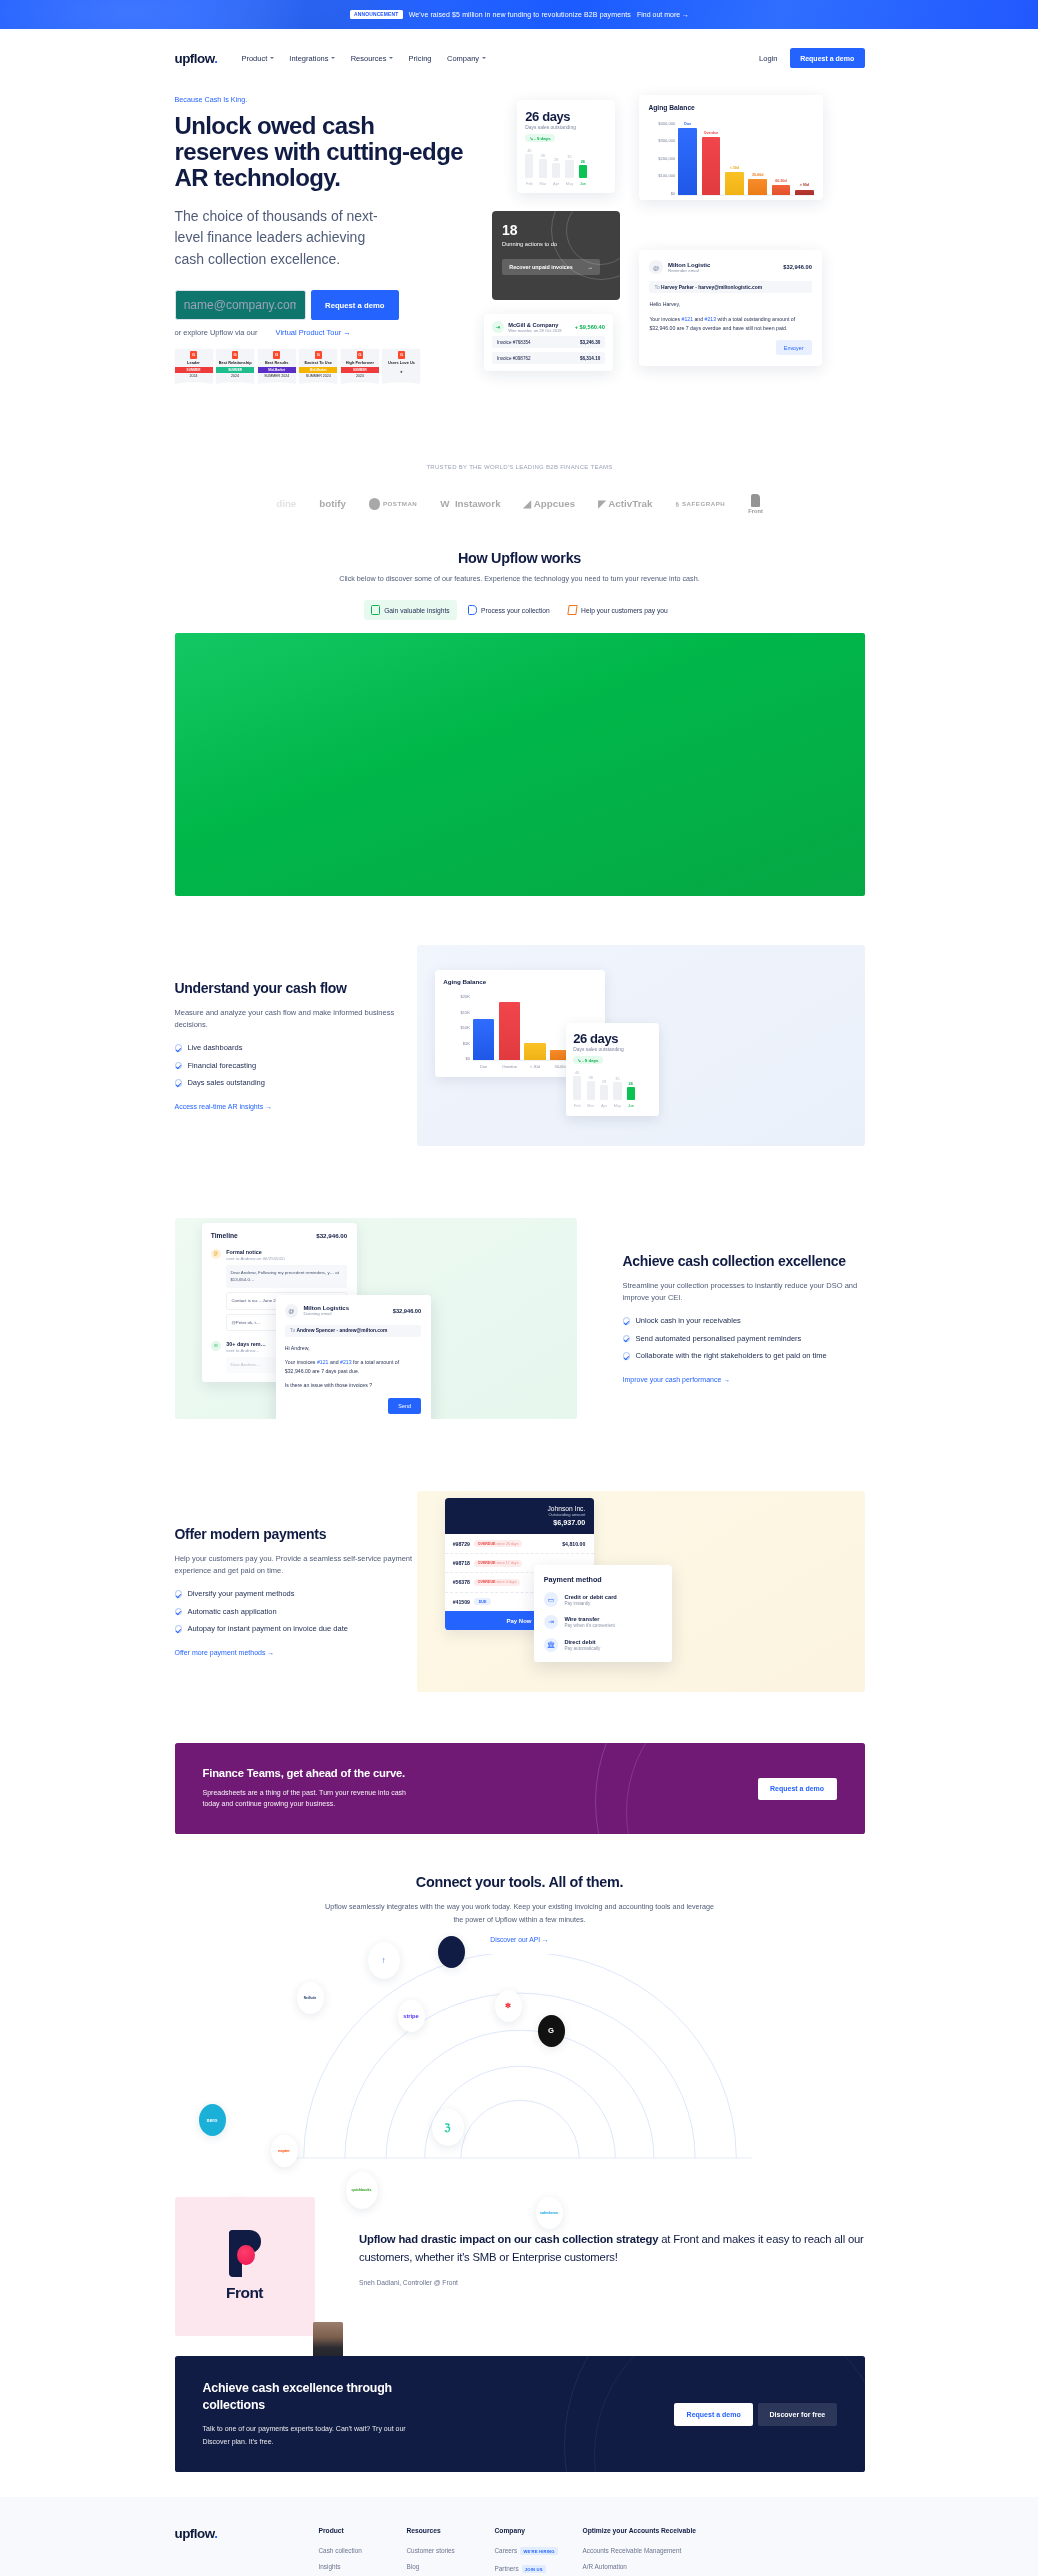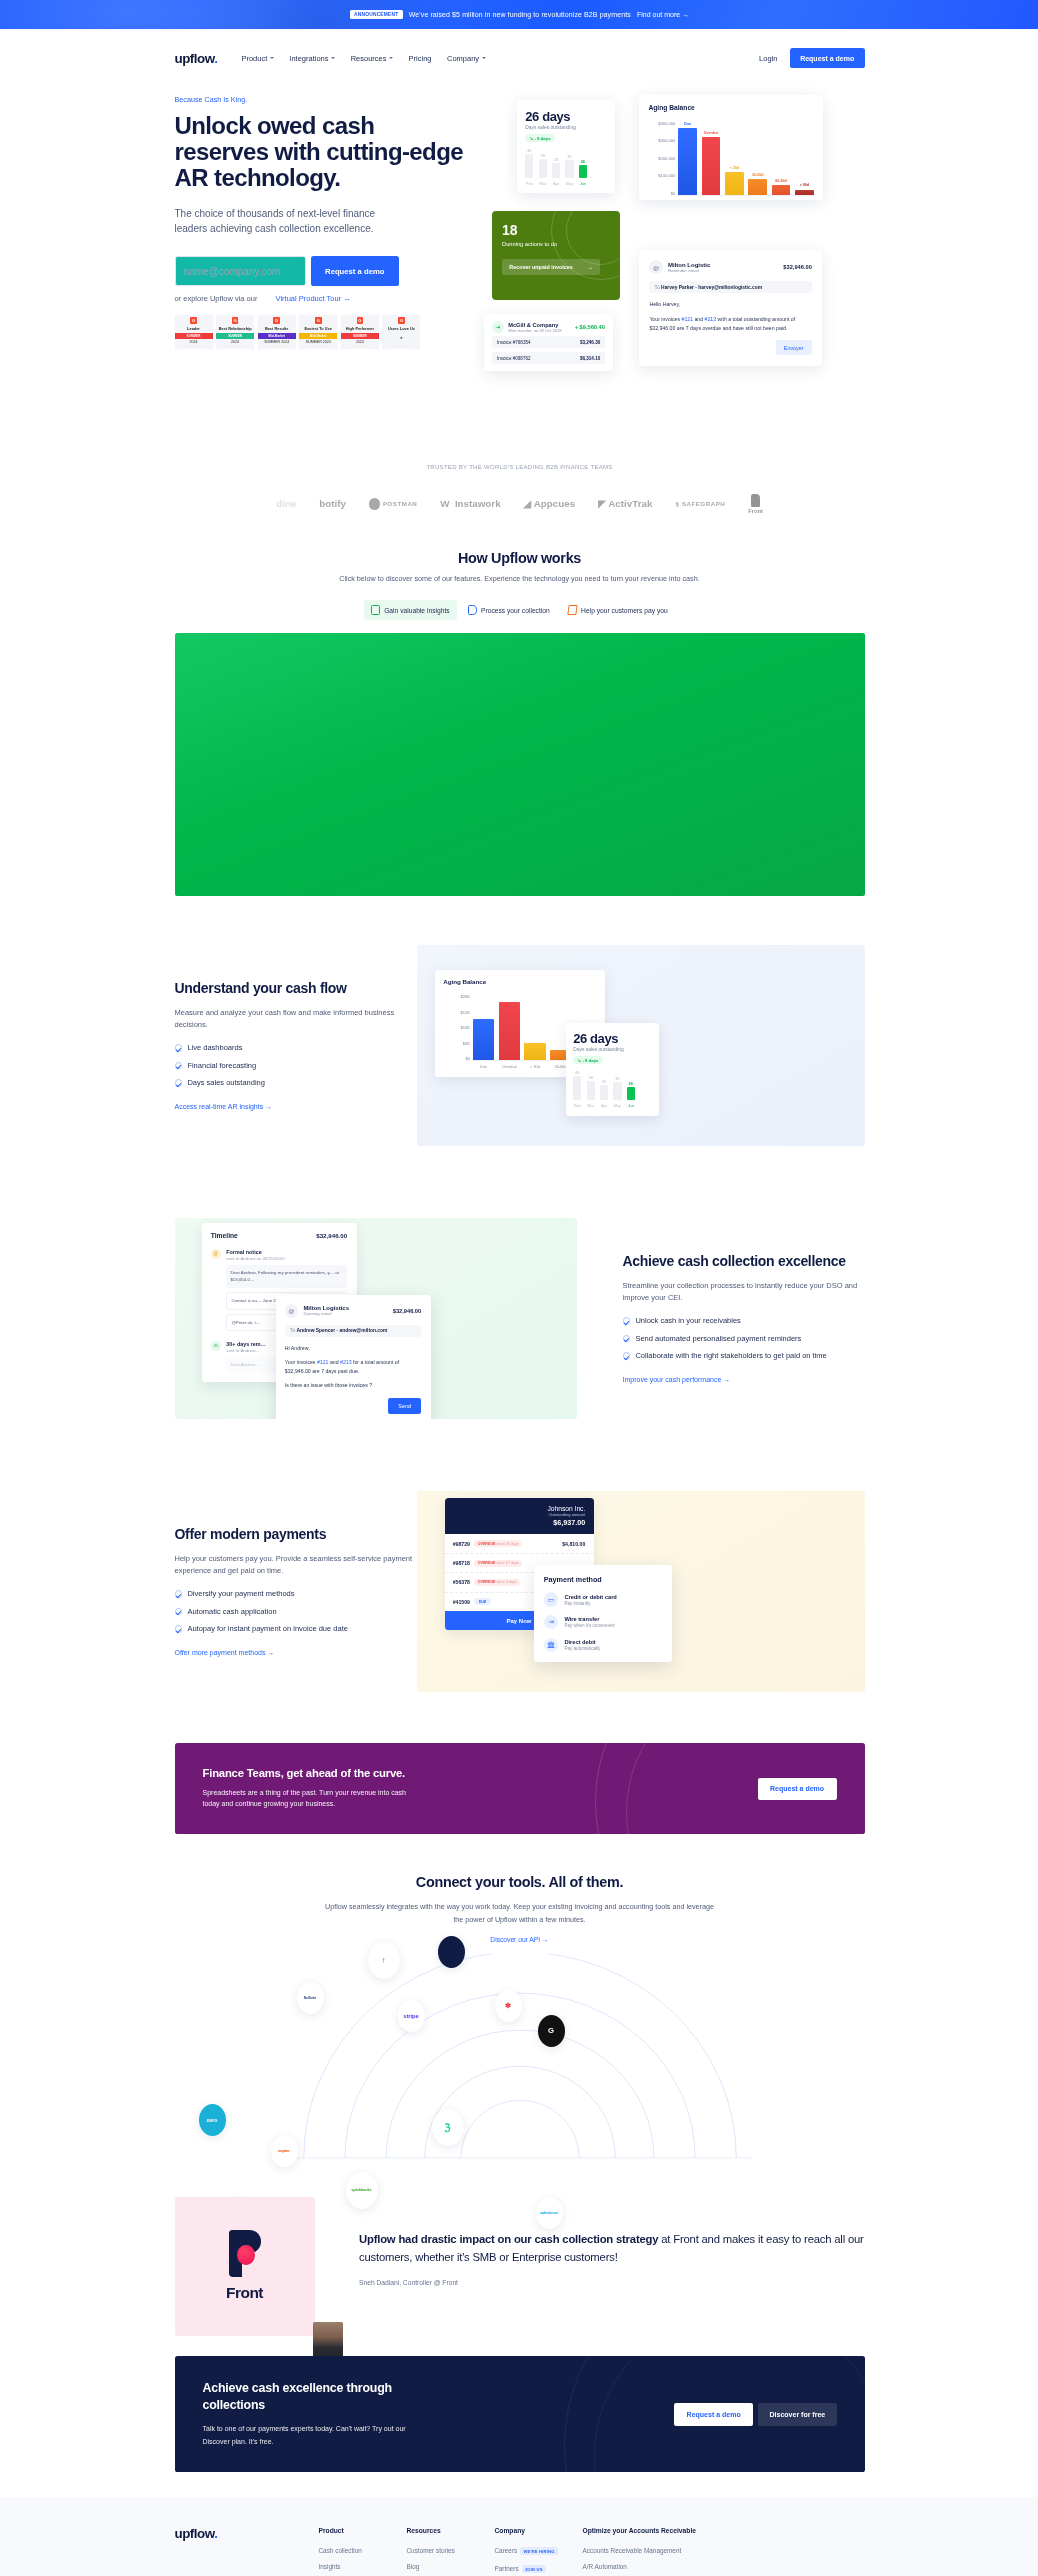--- a/index.html
+++ b/index.html
@@ -57,26 +57,26 @@
   }
 
   
   .hero { display:flex; gap:20.6px; padding-top:8.2px; padding-bottom:20.6px; }
   .hero-left { width: 289px; flex:none; }
   .eyebrow { color:#2563ff; font-size:7.2px; margin-bottom:9.3px; }
   h1.hero-title {
     font-size:24px; line-height:1.08; font-weight:800; letter-spacing:-0.6px;
     color:#111c44; margin-bottom:14.4px;
   }
-  .hero-sub { font-size:10px; line-height:1.55; color:#4f5b78; max-width:216px; margin-bottom:19.6px; }
+  .hero-sub { font-size:14px; line-height:1.55; color:#4f5b78; max-width:216px; margin-bottom:19.6px; }
   .hero-form { display:flex; gap:5.2px; margin-bottom:8.2px; }
   .hero-input {
     width:131px; height:30px; border:0.5px solid #dde2ec; border-radius:2.6px;
-    padding:0 8.2px; font-size:10px; color:#111c44; outline:none;
-    font-family:"Liberation Sans",sans-serif; background:#14b8a6;
+    padding:0 8.2px; font-size:12px; color:#111c44; outline:none;
+    font-family:"Liberation Sans",sans-serif; background:#0f766e;
   }
   .hero-input::placeholder{ color:#9aa3b8; }
   .hero-btn { height:30px; padding:0 14.4px; font-size:7.7px; }
   .tour-line { font-size:7.5px; color:#4f5b78; margin-bottom:11.3px; }
   .tour-line a { color:#2563ff; text-decoration:none;margin-left:16px; }
 
   .g2row { display:flex; gap:3.6px; }
   .g2badge {
     width:38px; background:#f3f5f8; border-radius:1.5px 1.5px 0 0;
     display:flex; flex-direction:column; align-items:center;
@@ -112,21 +112,21 @@
   .aging-card { position:absolute; left:155px; top:0; width:184px; padding:9.3px 9.3px 4.1px; }
   .aging-title { font-size:6.7px; font-weight:bold; }
   .aging-plot { display:flex; margin-top:9.3px; height:75px; }
   .aging-yaxis { width:30px; display:flex; flex-direction:column; justify-content:space-between;
       font-size:4.1px; color:#7b869f; text-align:right; padding-right:3.1px; }
   .aging-bars { flex:1; display:flex; align-items:flex-end; gap:4.6px; border-bottom:0.5px solid #eef0f4; }
   .abar { flex:1; position:relative; border-radius:1px 1px 0 0; }
   .abar span{ position:absolute; top:-6.2px; left:50%; transform:translateX(-50%); font-size:3.6px; font-weight:bold; white-space:nowrap; }
 
   .dunning-card { position:absolute; left:7.7px; top:116px; width:128px; height:89px;
-      background:#4d7c0f; border-radius:4.1px; padding:11.3px 10.3px; color:#fff; overflow:hidden; }
+      background:#404040; border-radius:4.1px; padding:11.3px 10.3px; color:#fff; overflow:hidden; }
   .dunning-card:before{ content:""; position:absolute; right:-31px; top:-31px; width:98px;height:98px;
      border-radius:50%; border:0.5px solid rgba(255,255,255,.18); }
   .dunning-card:after{ content:""; position:absolute; right:-15.5px; top:-15.5px; width:67px;height:67px;
      border-radius:50%; border:0.5px solid rgba(255,255,255,.18); }
   .dunning-num{ font-size:14px; font-weight:800; }
   .dunning-label{ font-size:5.7px; margin-top:2.1px; }
   .dunning-btn{ margin-top:12.4px; background:rgba(255,255,255,.18); border:none; color:#fff;
      font-size:5.4px; font-weight:bold; padding:5.2px 7.2px; border-radius:2.1px; cursor:pointer;
      display:flex; align-items:center; gap:14.4px; font-family:"Liberation Sans",sans-serif; }
 

